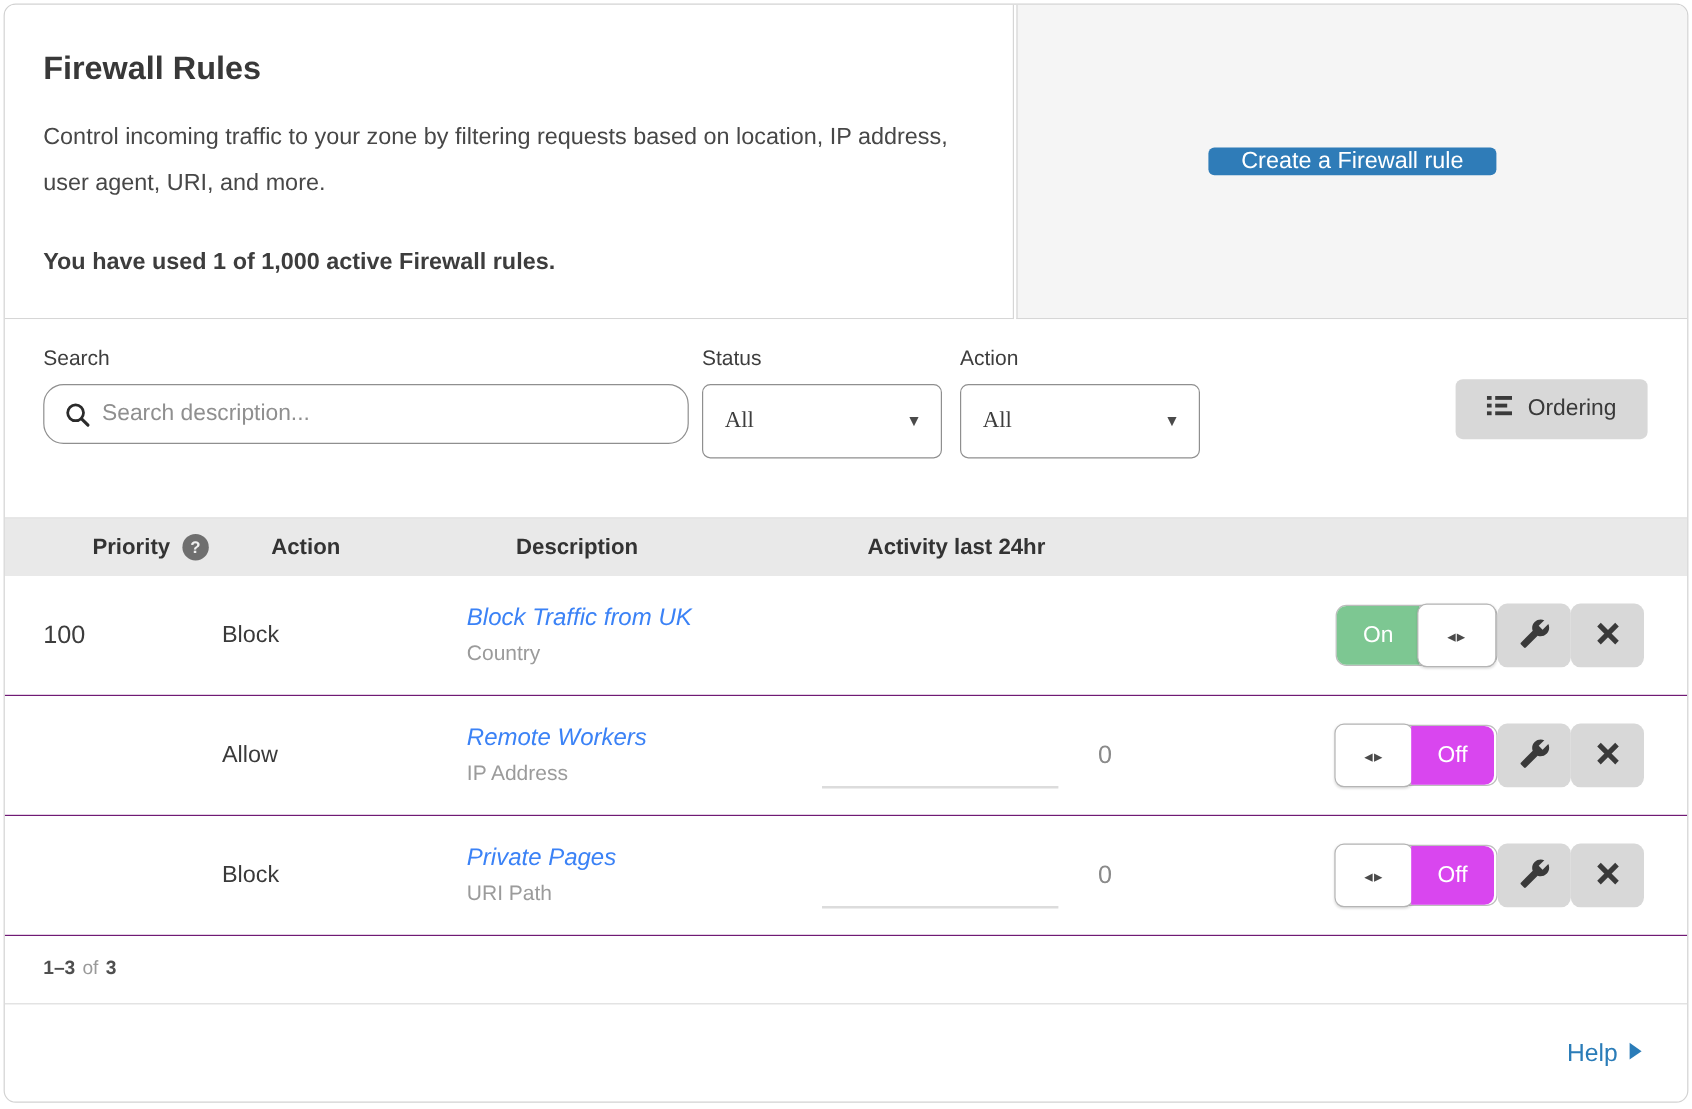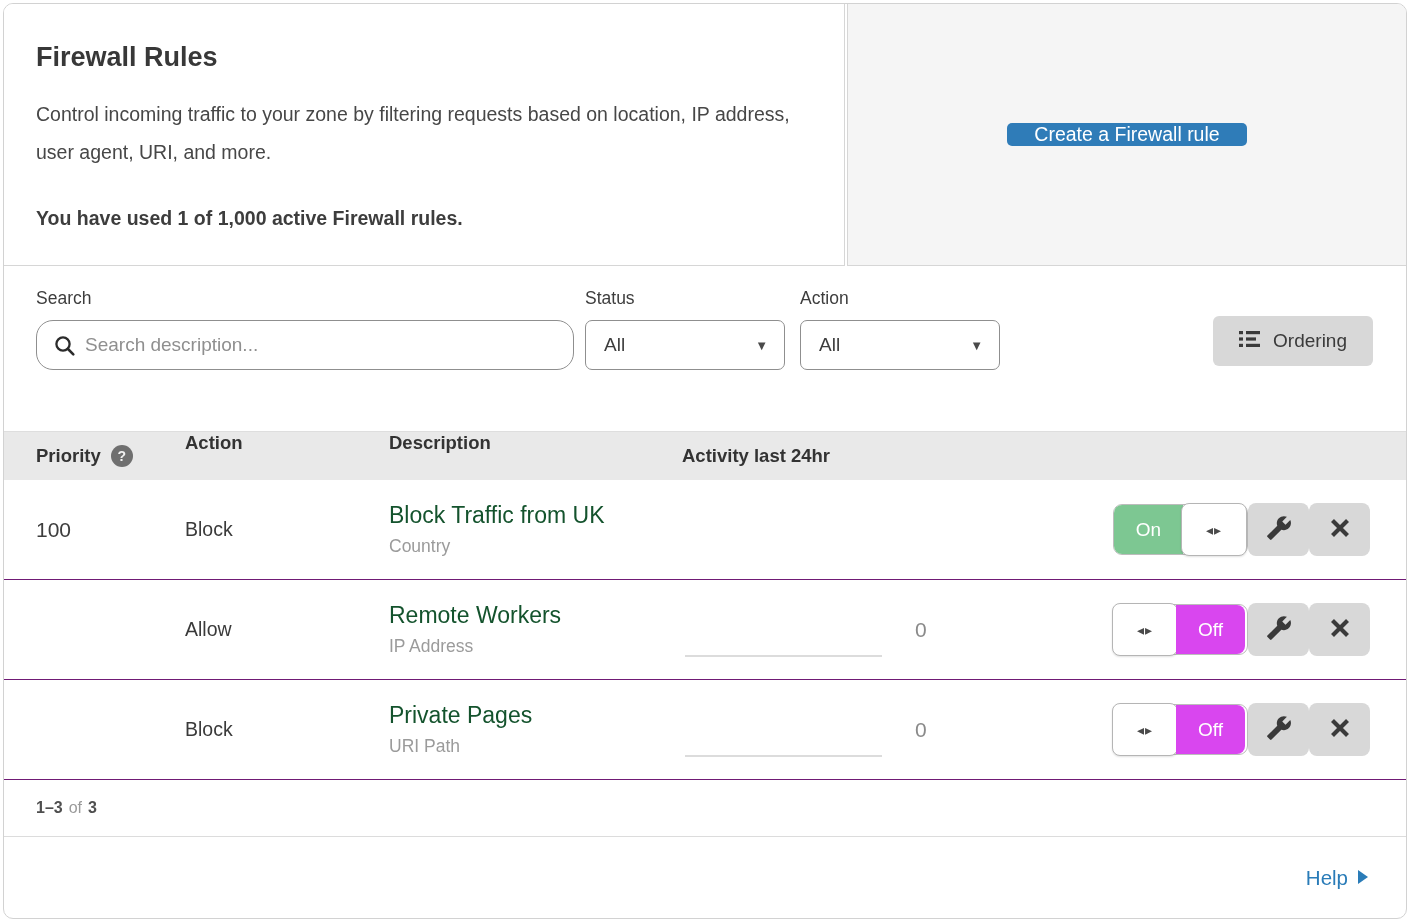--- a/index.html
+++ b/index.html
@@ -50,57 +50,57 @@
   .search-box input {
     border:none; outline:none; background:transparent;
     font-size:19px; color:#3d3d3d; width:460px; margin-left:48px;
     font-family:"Liberation Sans", sans-serif;
   }
   .search-box input::placeholder { color:#8f8f8f; }
   .search-ico { position:absolute; left:16px; top:13px; }
   .f-status { position:absolute; left:581px; top:22px; }
   .f-action { position:absolute; left:796px; top:22px; }
   .select-box {
-    width:200px; height:50px; border:1px solid #8f8f8f; border-radius:7px;
+    width:200px; height:62px; border:1px solid #8f8f8f; border-radius:7px;
     background:#fff; display:flex; align-items:center; cursor:pointer;
-    padding:0 16px 0 18px; font-size:19px; color:#3d3d3d;
+    padding:0 16px 0 18px; font-size:19px; color:#3d3d3d;font-family:Liberation Serif, serif;
   }
   .select-box .caret { margin-left:auto; font-size:13px; color:#4a4a4a; }
   .ordering-btn {
     position:absolute; right:33px; top:50px;
     height:50px; padding:0 26px;
     background:#d8d8d8; border:none; border-radius:6px; cursor:pointer;
     display:flex; align-items:center; gap:13px;
     font-size:19px; color:#3a3a3a; font-family:"Liberation Sans", sans-serif;
   }
 
   
   .thead {
     height:49px; background:#e9e9e9; border-top:1px solid #dedede;
-    display:flex; flex:0 0 auto;
-    font-size:18.5px; font-weight:bold; color:#333;
+    display:flex; align-items:center; flex:0 0 auto;
+    font-size:18.5px; font-weight:bold; color:#333;padding-left:41px;
   }
   .col-p { width:181px; padding-left:32px; display:flex; align-items:center; gap:10px; }
   .col-a { width:204px; }
   .col-d { width:293px; }
   .col-act { width:376px; display:flex; align-items:center; }
   .col-c { flex:1; display:flex; align-items:center; justify-content:flex-end; padding-right:36px; gap:0; }
   .help-badge {
     width:22px; height:22px; border-radius:50%; background:#6f6f6f;
     color:#f1f1f1; font-size:14px; font-weight:bold;
     display:flex; align-items:center; justify-content:center; cursor:pointer;
   }
 
   .trow {
     height:100px; display:flex; align-items:center;
     border-bottom:1px solid #701a75; background:#fff; flex:0 0 auto;
   }
   .cell-num { font-size:21px; color:#3d3d3d; }
   .cell-action { font-size:19.5px; color:#3a3a3a; }
-  .desc-main { font-size:23px; color:#14532d; }
+  .desc-main { font-size:20px; color:#3b82f6;font-style:italic; }
   .desc-sub { font-size:17.5px; color:#9b9b9b; margin-top:7px; }
   .spark { width:205px; height:62px; }
   .count { font-size:21px; color:#8a8a8a; margin-left:28px; }
 
   
   .toggle {
     width:135px; height:51px; border:1px solid #bcbcbc; border-radius:9px;
     display:flex; cursor:pointer; background:#fff;
   }
   .tg-seg {

